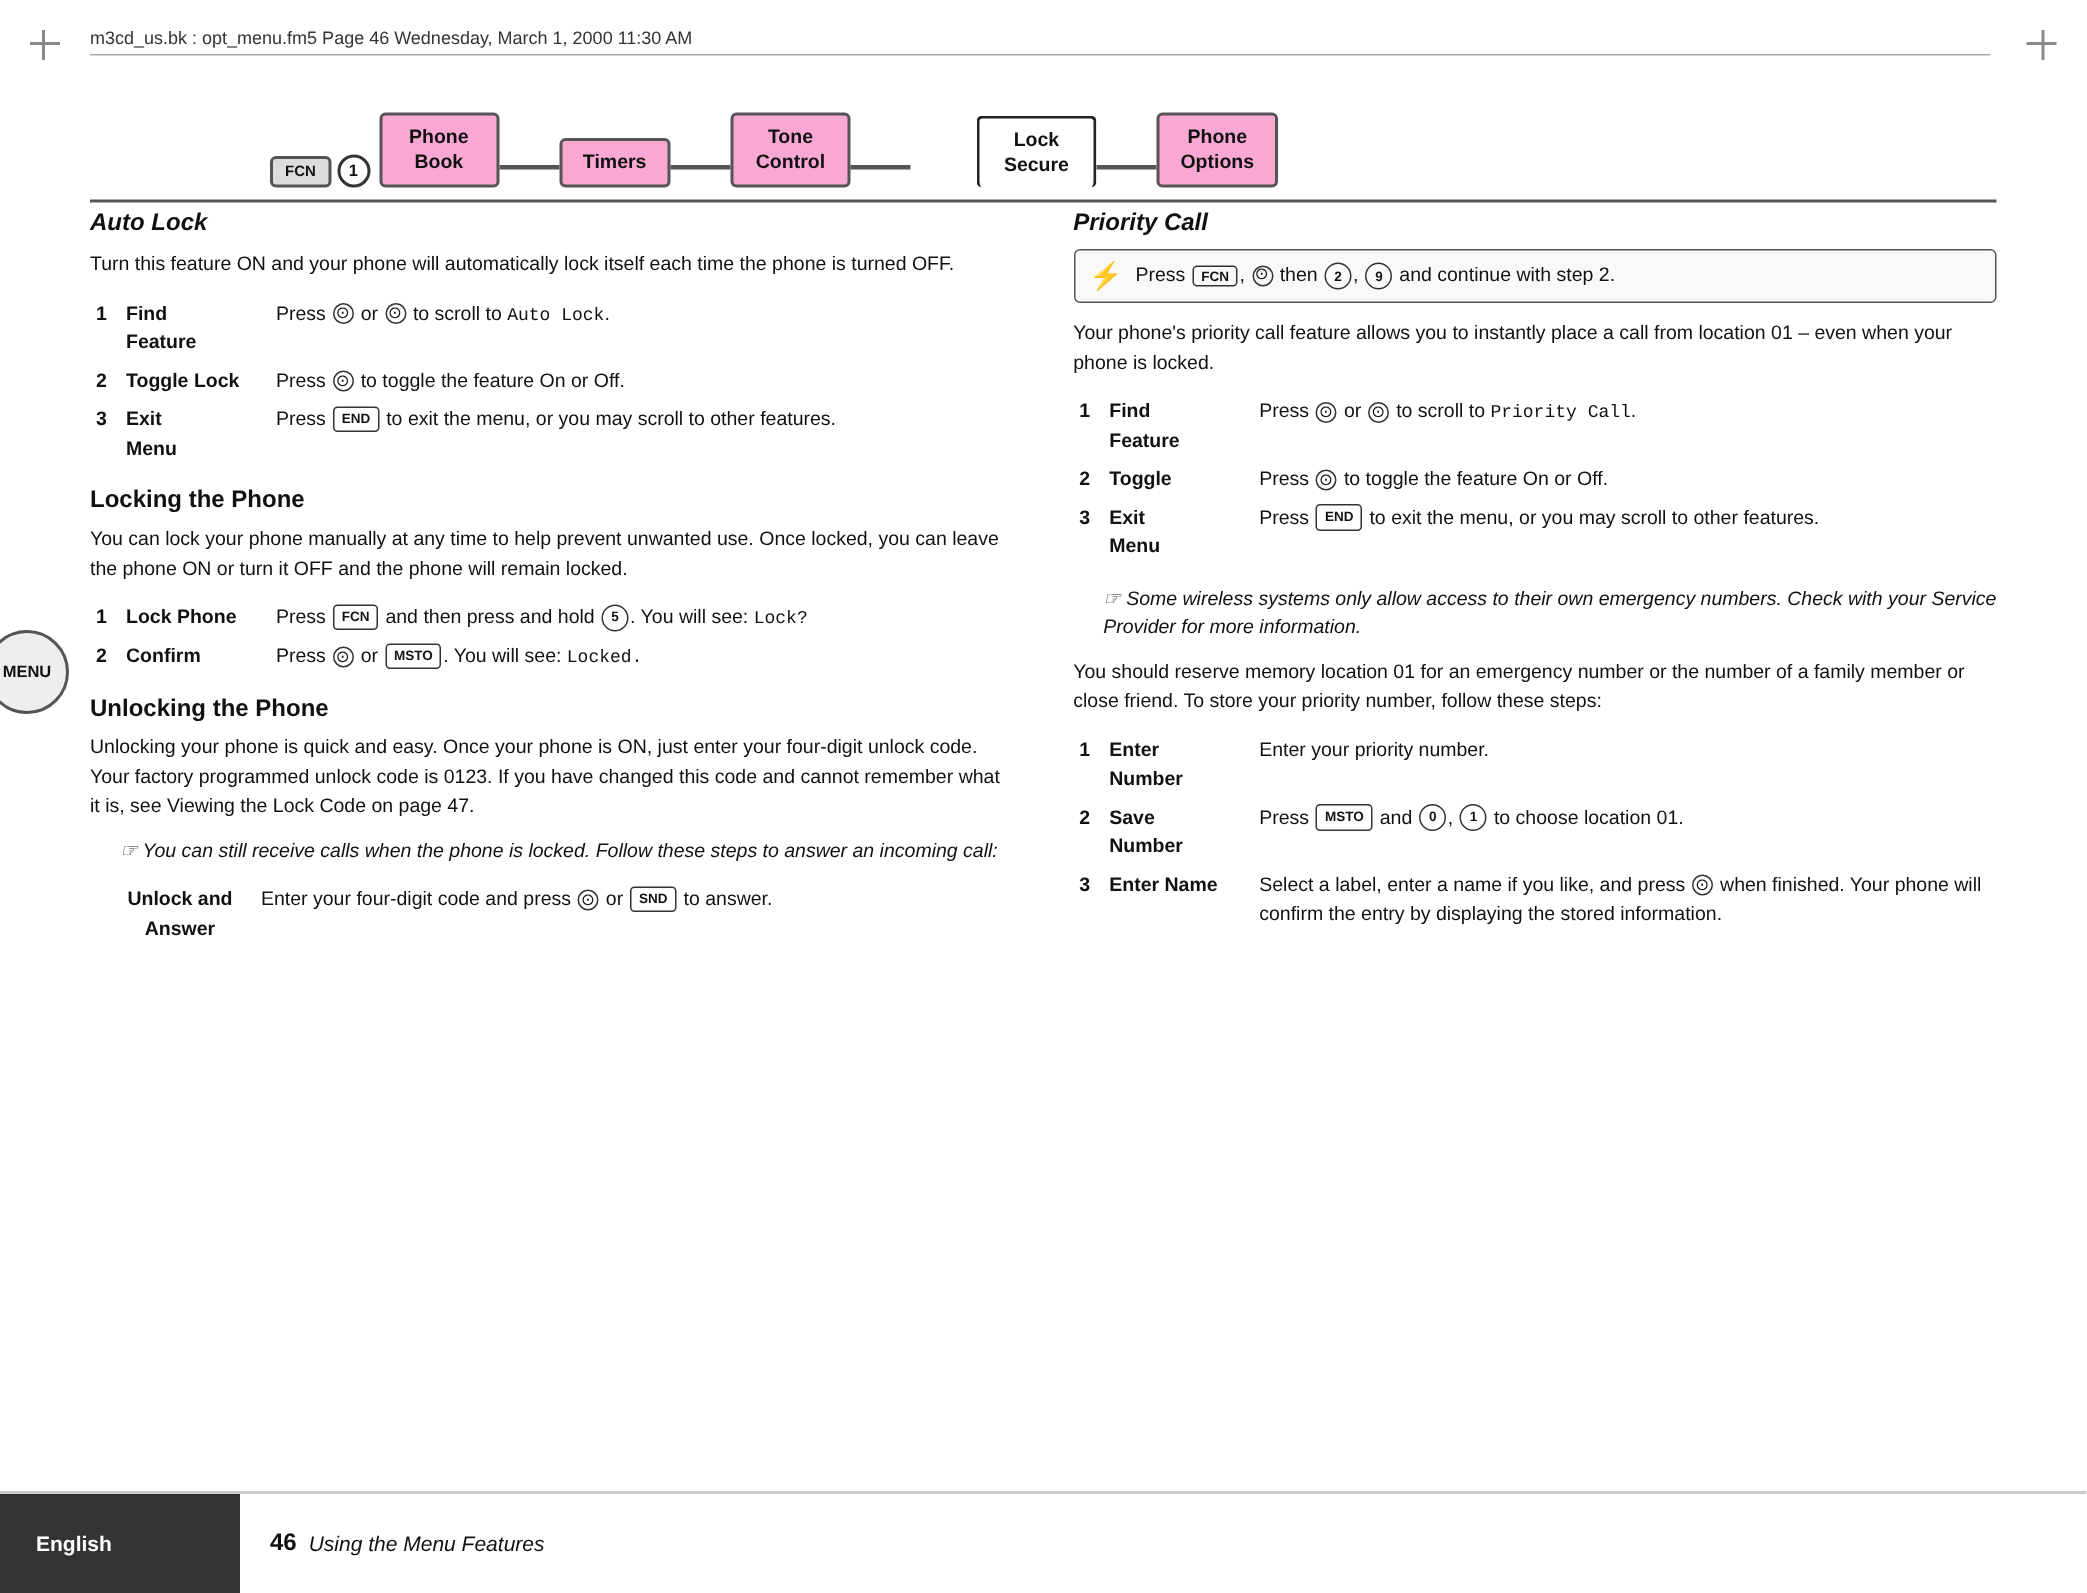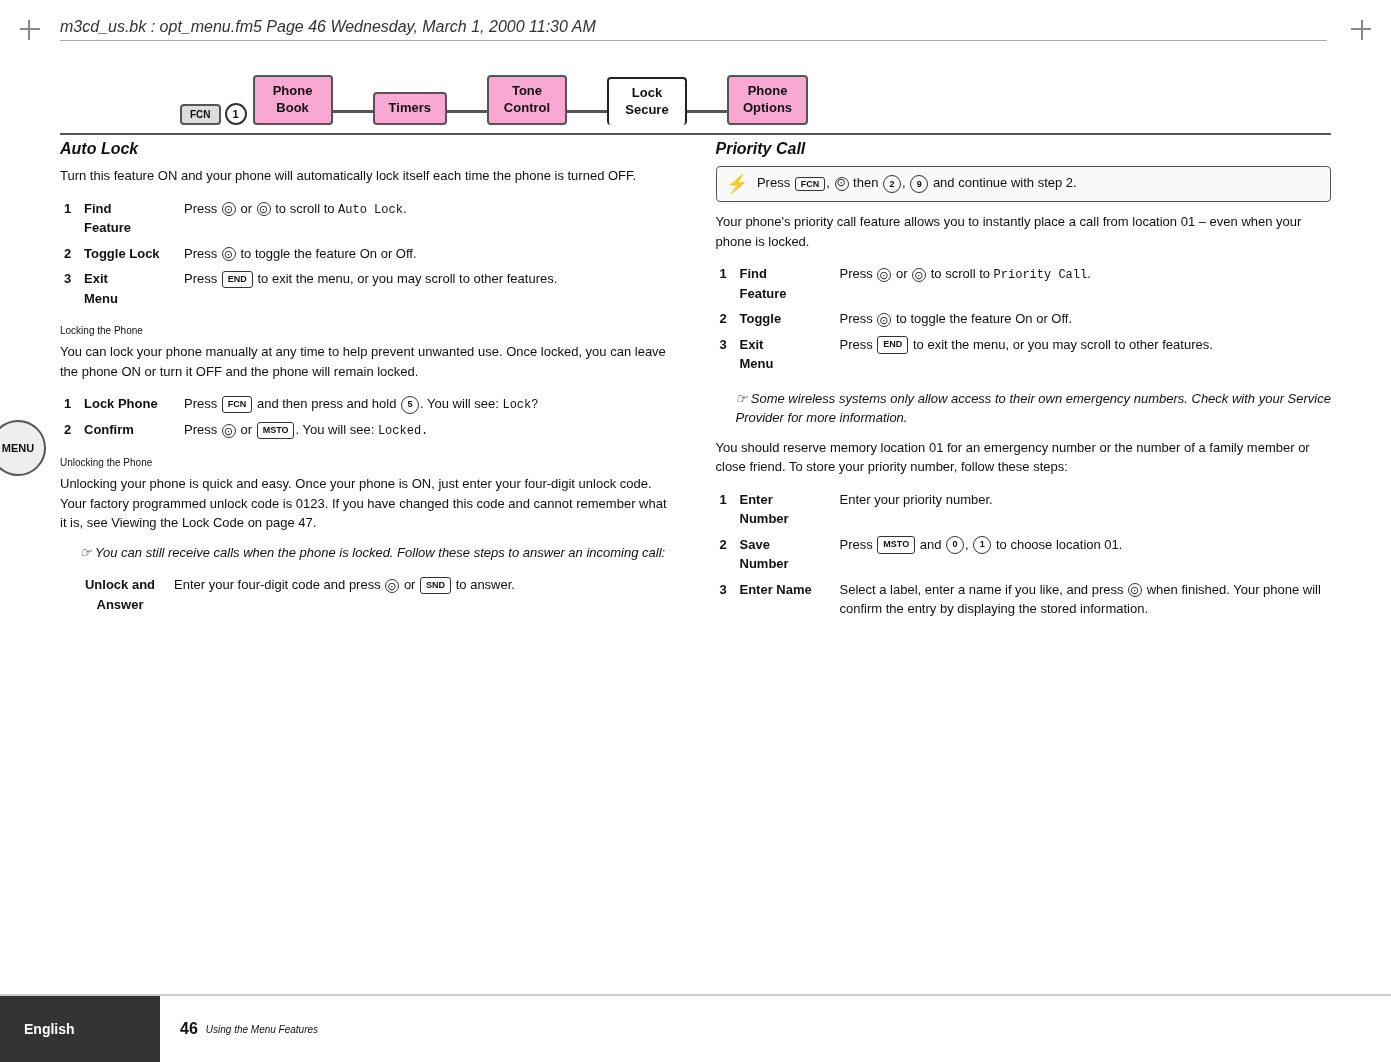--- a/index.html
+++ b/index.html
@@ -37,25 +37,24 @@
     .corner-br { bottom: 20px; right: 20px; }
     .corner-br::before { width: 2px; height: 20px; bottom: 0; top: auto; right: 8px; left: auto; }
     .corner-br::after { width: 20px; height: 2px; bottom: 8px; top: auto; right: 0; left: auto; }
 
     
     .page-header {
       position: absolute;
       top: 18px;
       left: 60px;
       right: 64px;
-      font-size: 16px;
+      font-size: 12px;
       color: #333;
       border-bottom: 1px solid #aaa;
       padding-bottom: 4px;
-      font-style: italic;
     }
 
     
     .nav-tabs {
       position: absolute;
       top: 70px;
       left: 180px;
       right: 60px;
       display: flex;
       align-items: flex-end;
@@ -82,20 +81,21 @@
       font-size: 13px;
       font-weight: bold;
       text-align: center;
       background: #f9a8d4;
       line-height: 1.3;
     }
 
     .tab-box.active {
       background: #e0e0e0;
       border-color: #222;
+      margin-left: 44px;
     }
 
     .tab-box-wide {
       min-width: 80px;
     }
 
     
     .fcn-btn {
       display: inline-flex;
       align-items: center;
@@ -143,22 +143,22 @@
 
     
     .section-title {
       font-size: 16px;
       font-weight: bold;
       font-style: italic;
       margin-bottom: 8px;
     }
 
     .section-subtitle {
-      font-size: 10px;
-      font-weight: normal;
+      font-size: 16px;
+      font-weight: bold;
       margin-bottom: 6px;
       margin-top: 14px;
     }
 
     .body-text {
       font-size: 13px;
       line-height: 1.5;
       margin-bottom: 10px;
     }
 
@@ -261,21 +261,21 @@
       min-width: 160px;
     }
 
     .footer-page {
       padding-left: 20px;
       font-size: 16px;
       font-weight: bold;
     }
 
     .footer-desc {
-      font-size: 10px;
+      font-size: 14px;
       font-style: italic;
       margin-left: 8px;
     }
 
     
     .inline-btn {
       display: inline-flex;
       align-items: center;
       justify-content: center;
       border: 1.5px solid #333;

